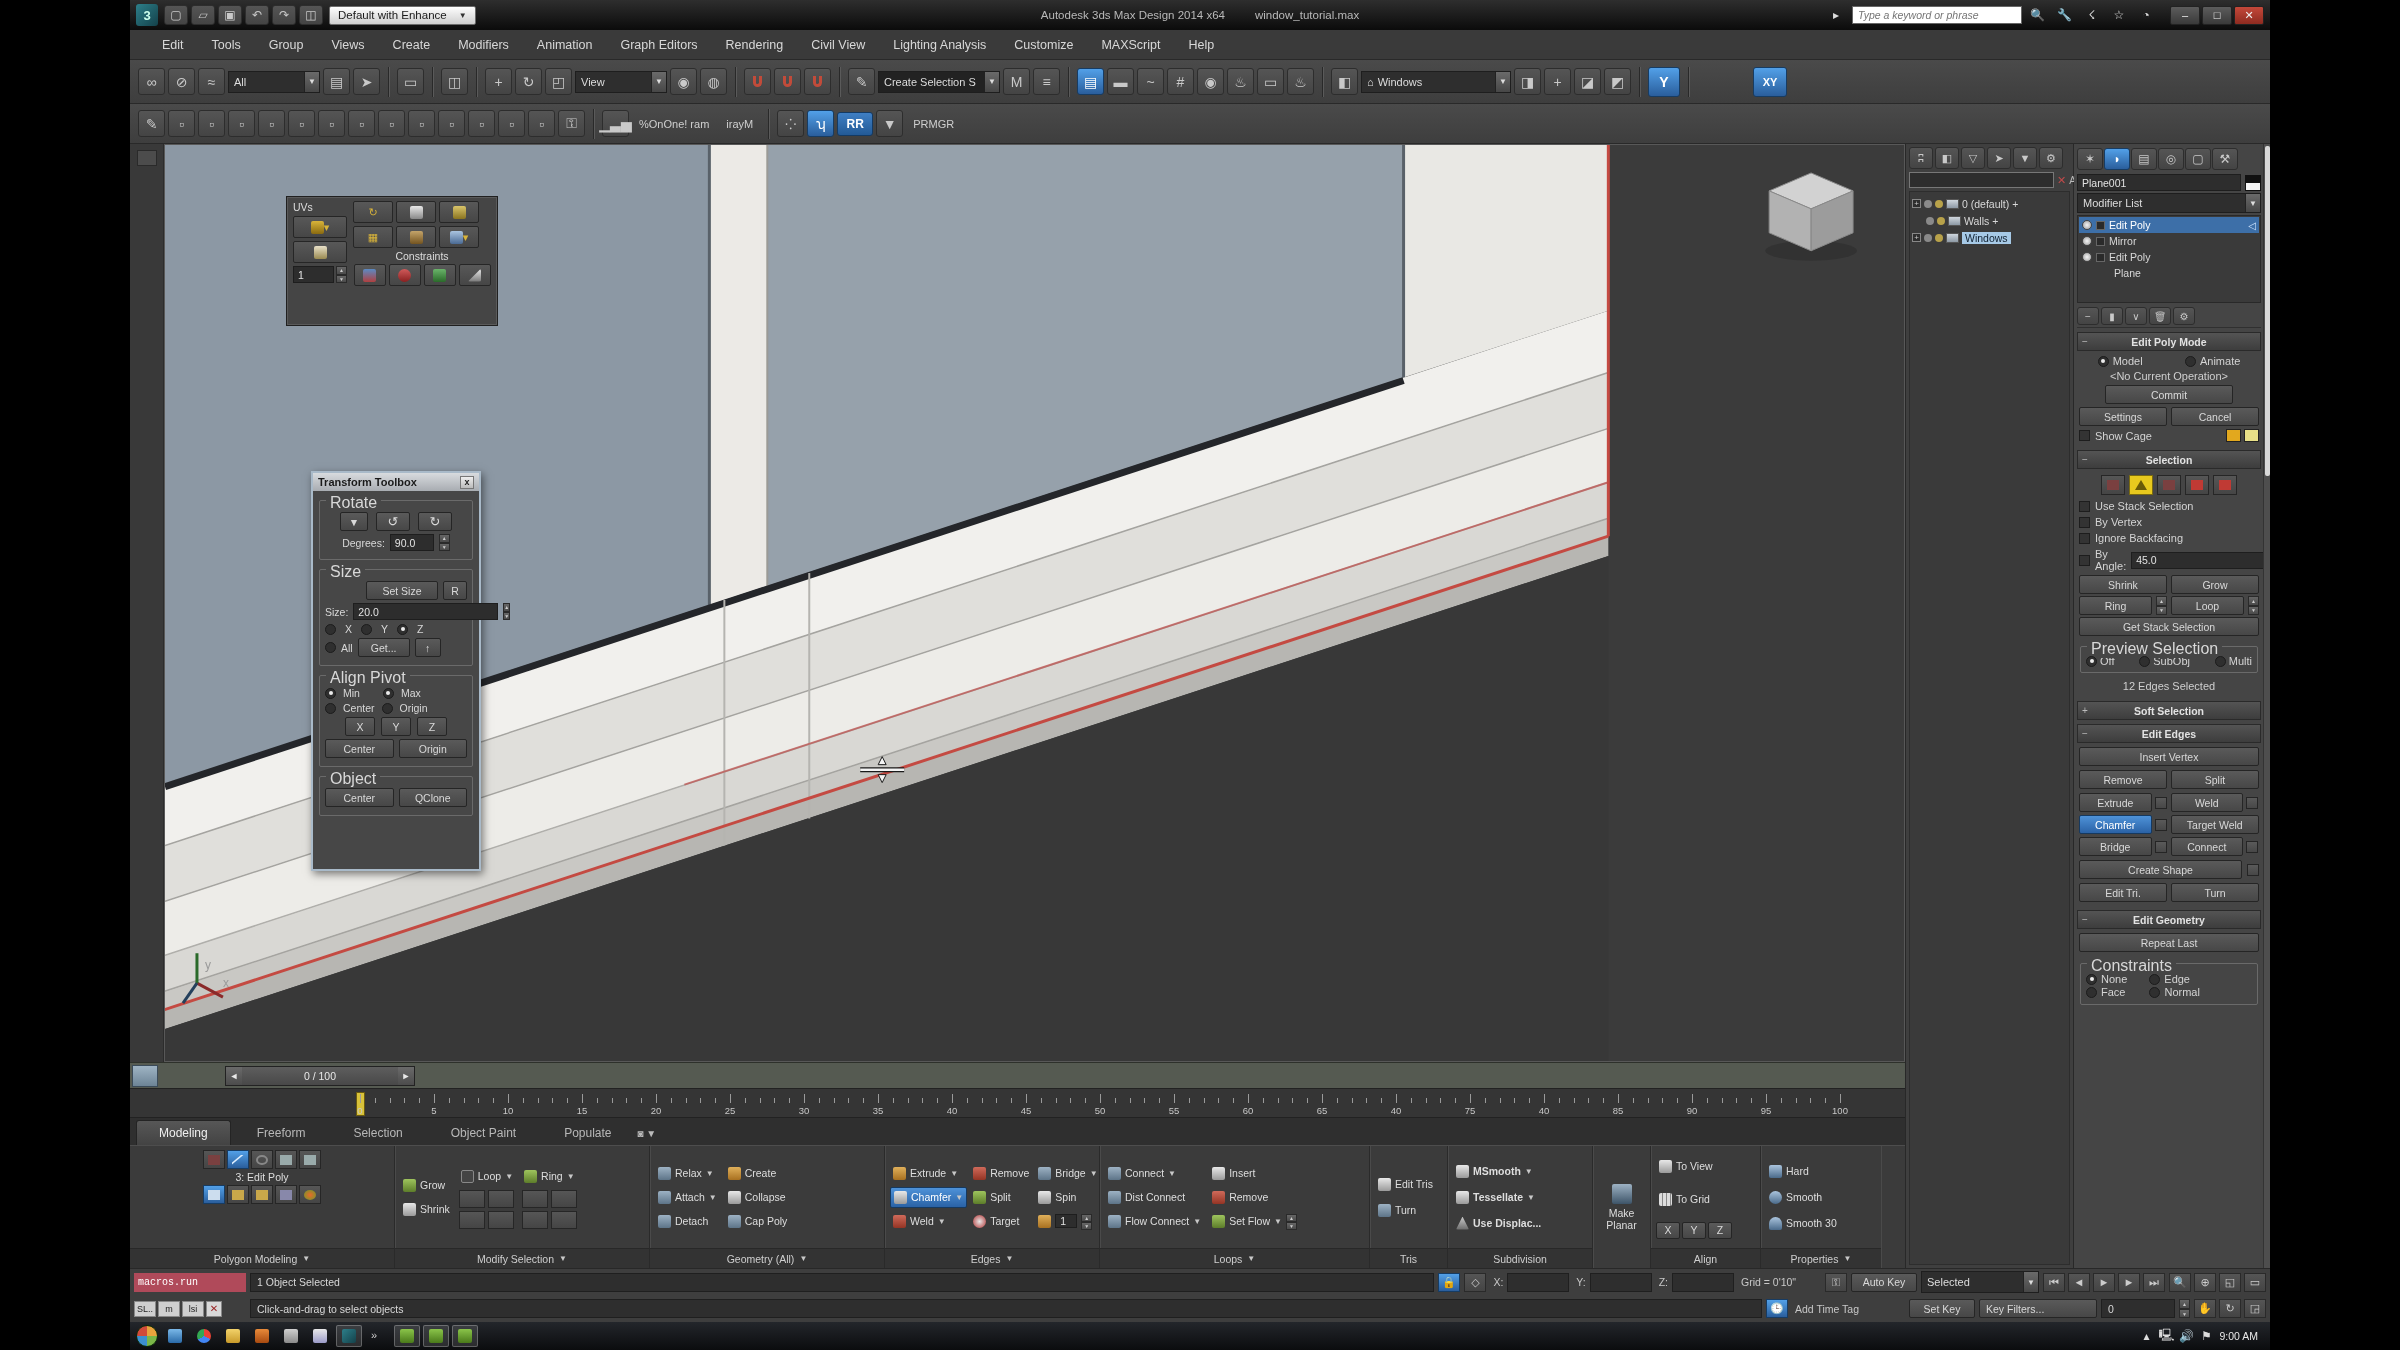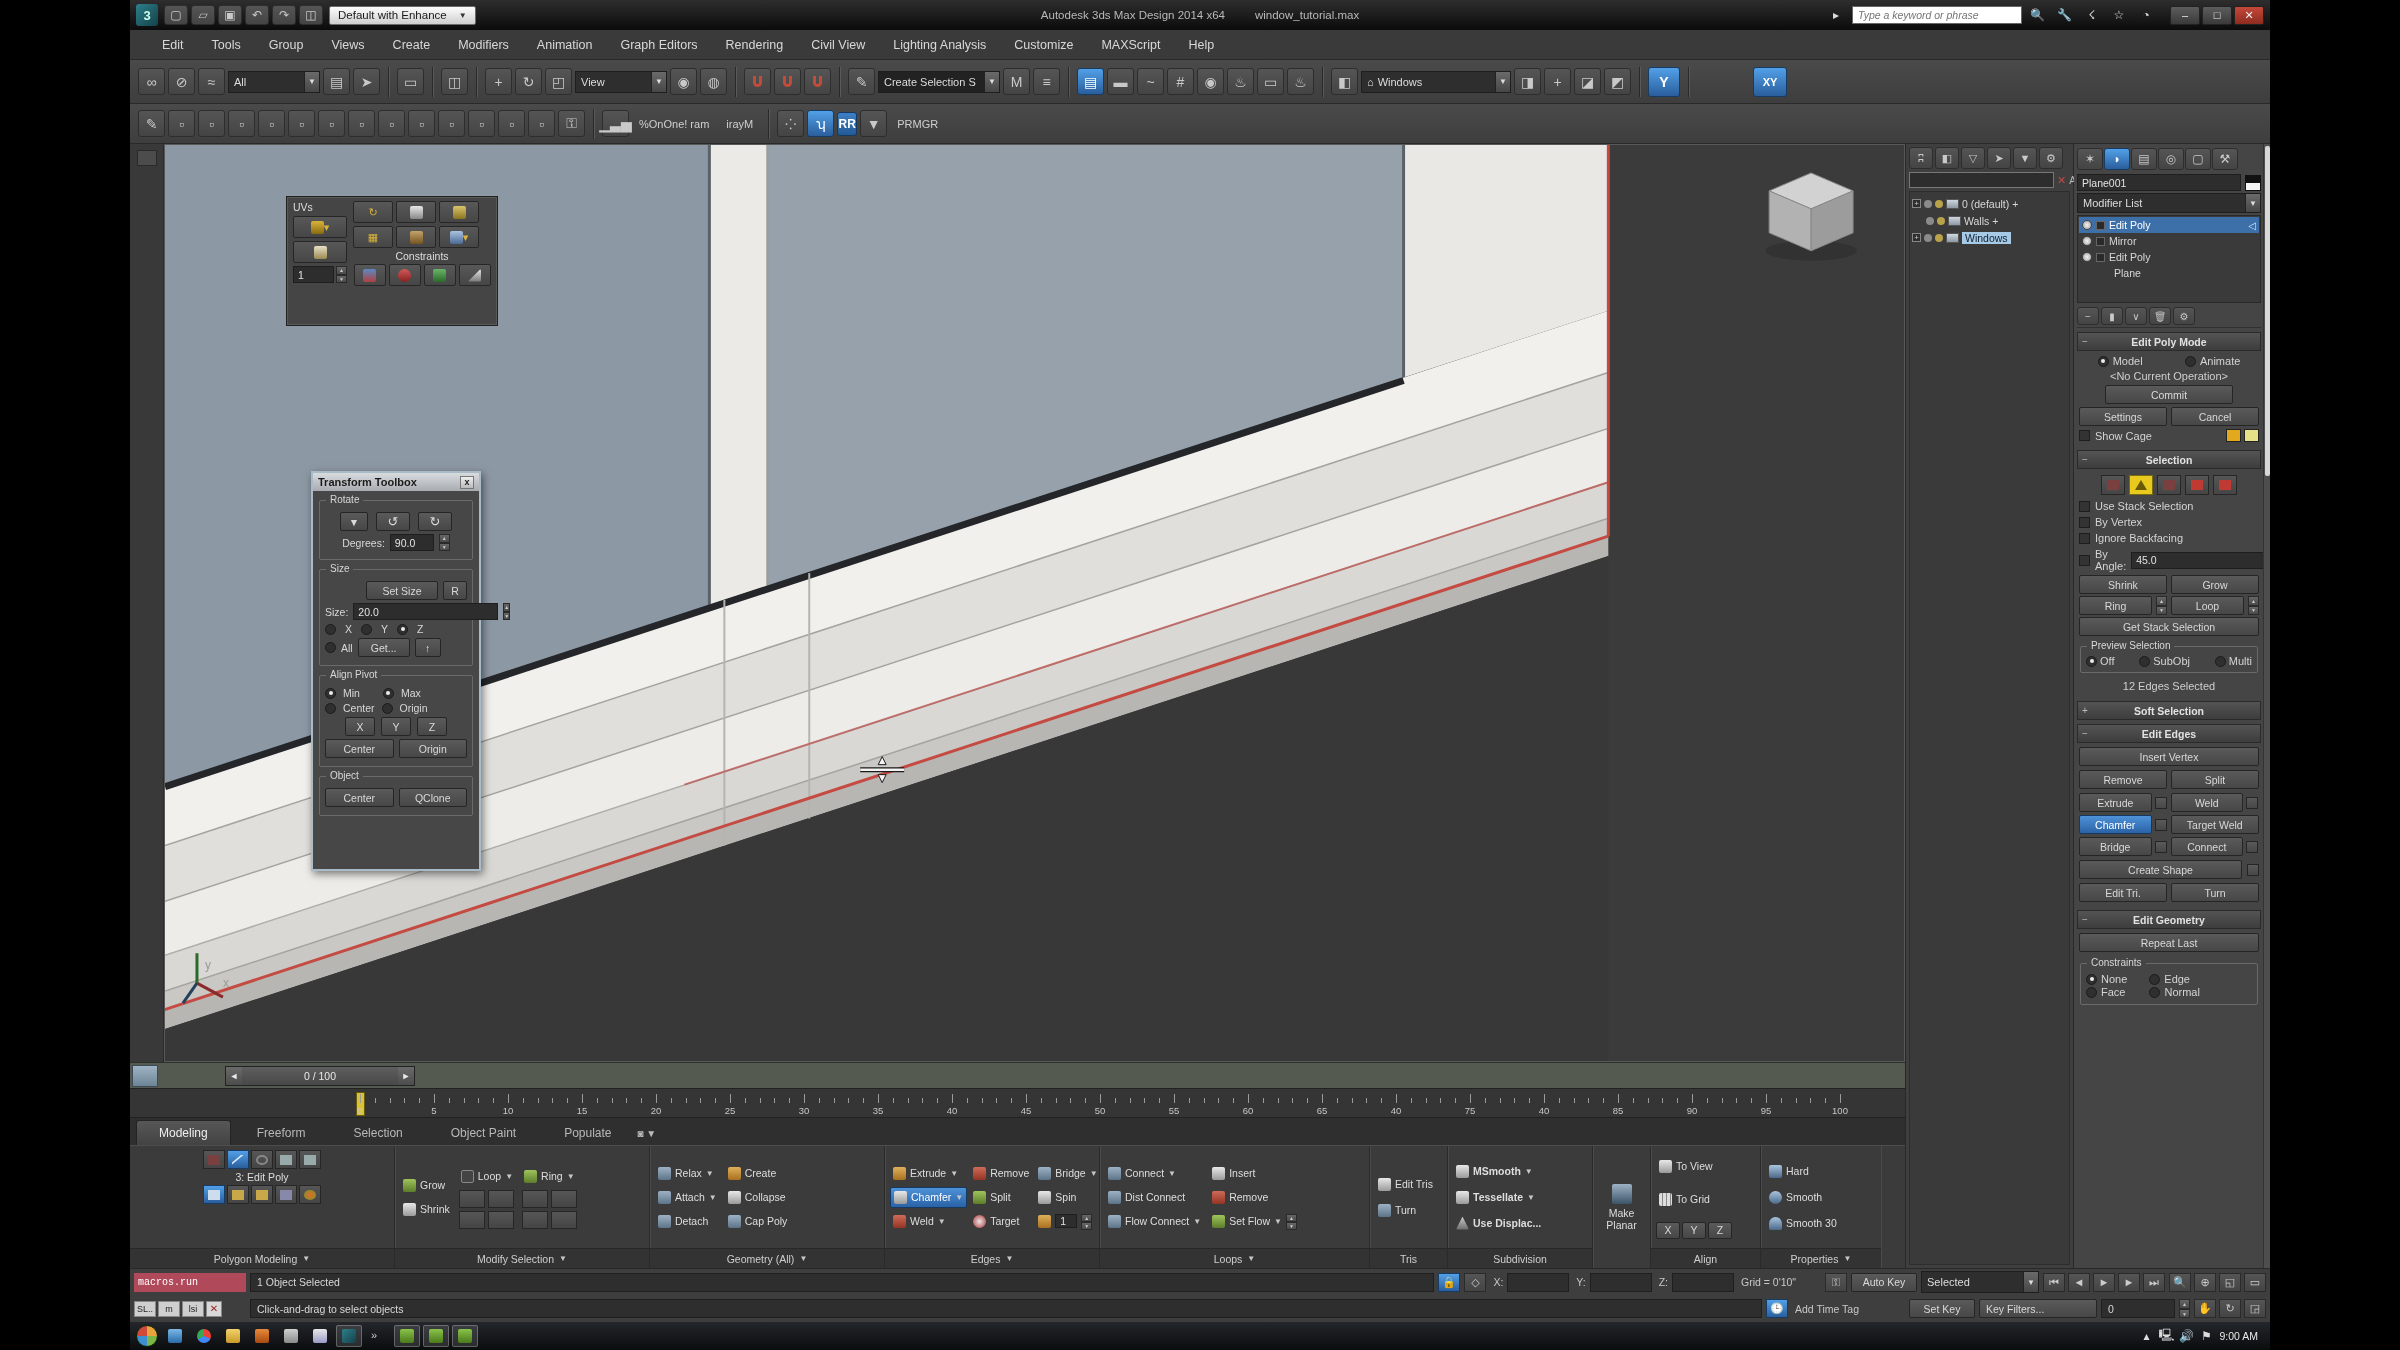--- a/index.html
+++ b/index.html
@@ -43,21 +43,21 @@
     border-radius:3px;color:#c9c9c9;display:flex;align-items:center;justify-content:center;font-size:14px;}
   .tb-icon.active{background:linear-gradient(#52a0e8,#2a5e9c);border-color:#173c63;color:#fff;}
   .tb-sep{width:1px;height:30px;background:#292929;margin:0 5px;box-shadow:1px 0 0 #5a5a5a;}
   .magnet{width:9px;height:11px;border:3px solid #c24b3a;border-top:none;border-radius:0 0 6px 6px;display:inline-block;}
   .dd{height:22px;background:#2e2e2e;border:1px solid #1e1e1e;display:flex;align-items:center;
     color:#ddd;font-size:11px;padding-left:5px;}
   .dd .arrow{width:15px;align-self:stretch;background:linear-gradient(#6a6a6a,#474747);margin-left:auto;
     display:flex;align-items:center;justify-content:center;font-size:8px;color:#ddd;border-left:1px solid #222;}
   .plugin-label{color:#cfcfcf;font-size:11px;margin:0 7px;white-space:nowrap;}
   .rr-btn{background:linear-gradient(#3f7fc4,#235a96);border:1px solid #143a63;color:#fff;font-weight:bold;
-    width:20px;height:24px;border-radius:3px;display:flex;align-items:center;justify-content:center;font-size:12px;}
+    width:36px;height:24px;border-radius:3px;display:flex;align-items:center;justify-content:center;font-size:12px;}
 
   
   .main{flex:1;display:flex;min-height:0;}
   .center-col{flex:1;display:flex;flex-direction:column;min-width:0;}
   .vp-row{flex:1;display:flex;min-height:0;}
   .left-strip{width:34px;background:#393939;border-right:1px solid #2c2c2c;display:flex;
     flex-direction:column;align-items:center;padding:6px 0;gap:6px;}
   .strip-ic{width:20px;height:16px;background:#4c4c4c;border:1px solid #2a2a2a;}
   .viewport{flex:1;position:relative;background:#3b3b3b;border:1px solid #585858;overflow:hidden;}
   .viewport svg{position:absolute;inset:0;width:100%;height:100%;}
@@ -78,21 +78,21 @@
   .ic-sq{width:13px;height:13px;border-radius:2px;}
 
   
   .ttb{position:absolute;left:146px;top:326px;width:170px;height:400px;background:#474747;
     border:2px solid #a9bac9;box-shadow:2px 3px 8px rgba(0,0,0,.5);font-size:10.5px;color:#d8d8d8;}
   .ttb-title{height:18px;background:linear-gradient(#d8dbde,#a8acb1);color:#1a1a1a;font-weight:bold;
     font-size:11px;display:flex;align-items:center;padding:0 5px;}
   .ttb-x{margin-left:auto;width:14px;height:13px;background:linear-gradient(#eee,#bbb);border:1px solid #777;
     color:#222;font-size:9px;display:flex;align-items:center;justify-content:center;}
   .grp{border:1px solid #6a6a6a;border-radius:2px;margin:9px 6px 4px;position:relative;padding:8px 5px 5px;}
-  .grp-label{position:absolute;top:-7px;left:6px;background:#474747;padding:0 4px;font-size:10px;color:#d8d8d8;}
+  .grp-label{position:absolute;top:-7px;left:6px;background:#474747;padding:0 4px;font-size:16px;color:#d8d8d8;}
   .crow{display:flex;align-items:center;gap:5px;margin:3px 0;}
   .btn{background:linear-gradient(#5a5a5a,#474747);border:1px solid #252525;border-radius:2px;color:#d9d9d9;
     display:flex;align-items:center;justify-content:center;height:19px;font-size:10.5px;padding:0 6px;}
   .btn.hl{background:linear-gradient(#4e92d8,#2a62a6);border-color:#16395f;color:#fff;}
   .fld{background:#2d2d2d;border:1px solid #1e1e1e;color:#e2e2e2;height:17px;display:flex;
     align-items:center;padding:0 4px;font-size:10.5px;}
   .spin{width:11px;height:17px;display:flex;flex-direction:column;}
   .spin span{flex:1;background:linear-gradient(#666,#4a4a4a);border:1px solid #2a2a2a;color:#ccc;
     font-size:5px;display:flex;align-items:center;justify-content:center;}
   .chk{width:11px;height:11px;background:#333;border:1px solid #1d1d1d;display:inline-block;flex:0 0 auto;}

